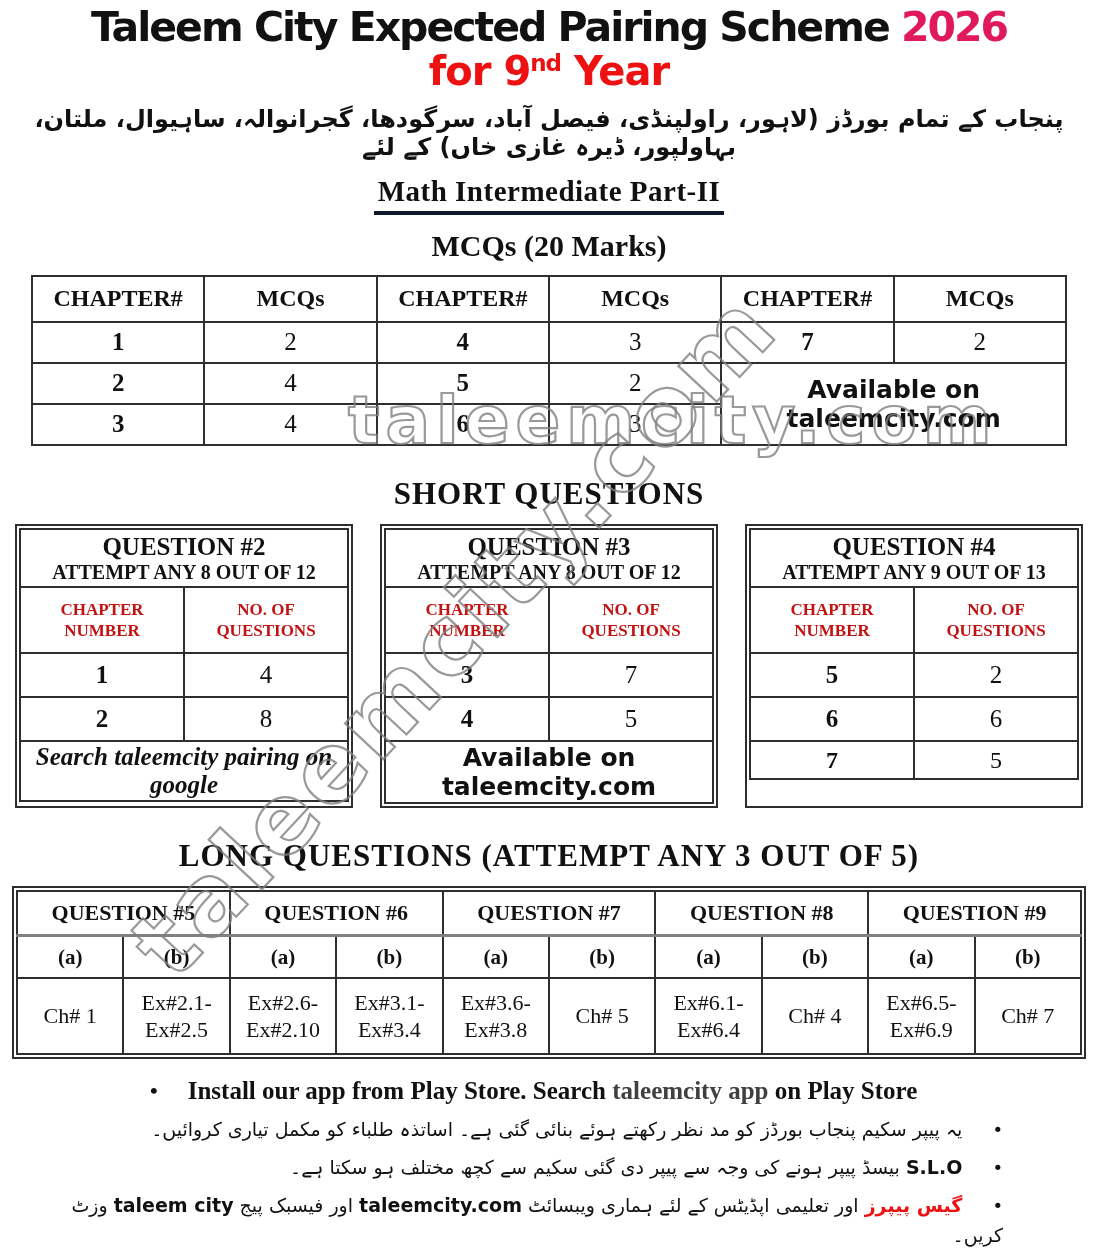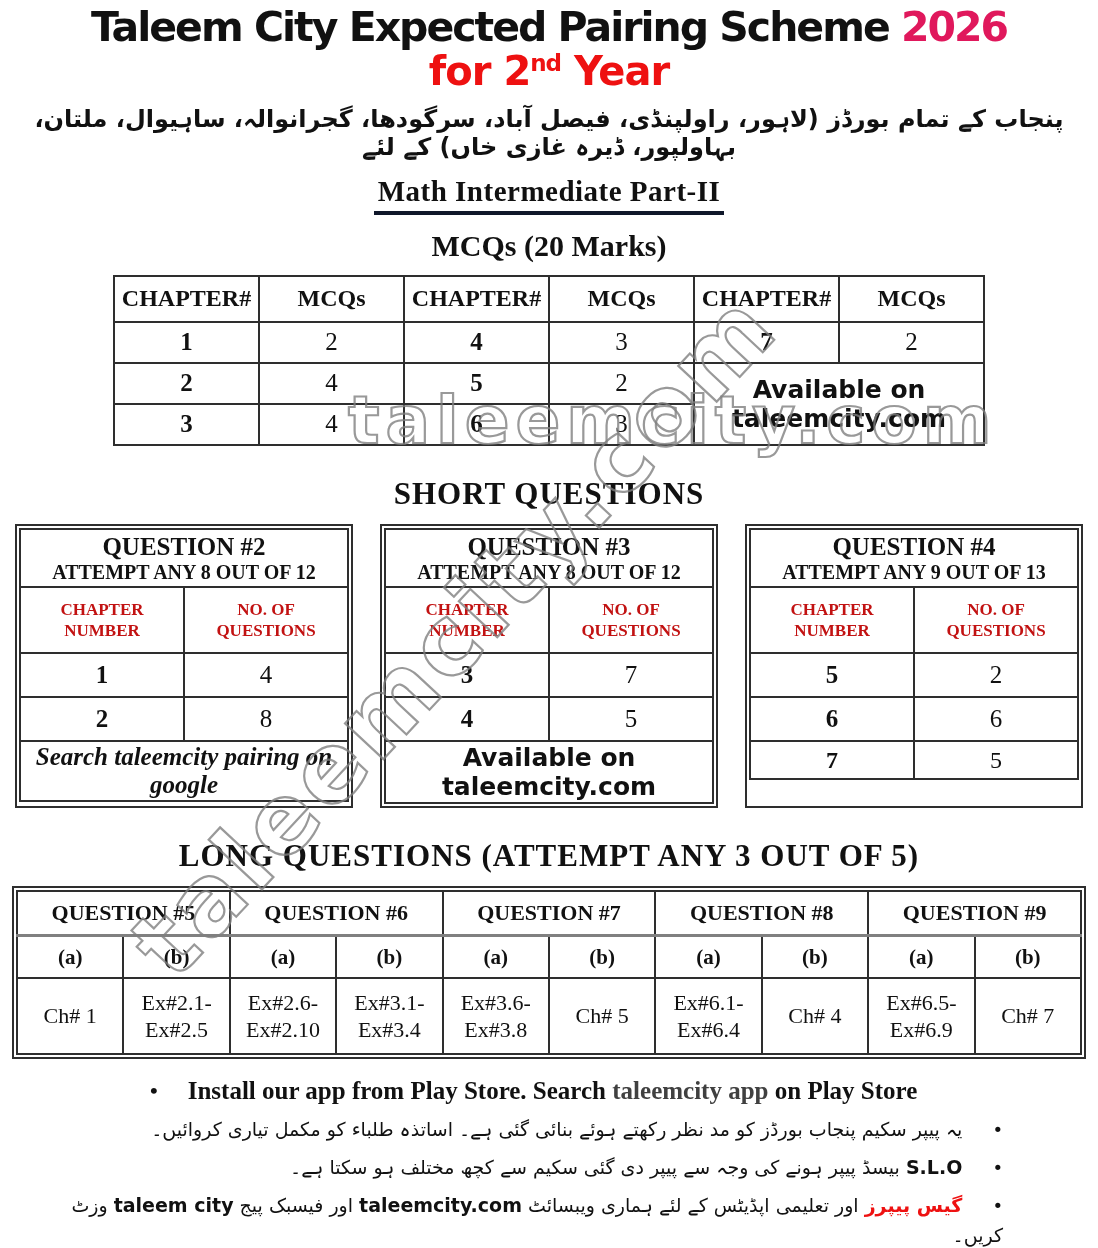--- a/index.html
+++ b/index.html
@@ -14,21 +14,21 @@
             font-size:40px;color:#EE1111;line-height:1.0;margin-top:2px;letter-spacing:-1px;}
   .subtitle sup{font-size:23px;}
   .urdu-top{direction:rtl;text-align:center;margin-top:14px;font-size:24px;font-weight:bold;
             font-family:"DejaVu Sans",sans-serif;}
   .doc-title-wrap{text-align:center;margin-top:14px;}
   .doc-title{display:inline-block;font-size:29px;font-weight:bold;letter-spacing:.5px;
              border-bottom:4px solid #0f172a;padding:0 4px 3px;}
   .mcq-heading{text-align:center;font-size:30px;font-weight:bold;margin-top:14px;}
 
   
-  .mcq-table{width:872px;margin:12px auto 0;border-collapse:collapse;table-layout:fixed;}
+  .mcq-table{width:1036px;margin:12px auto 0;border-collapse:collapse;table-layout:fixed;}
   .mcq-table th,.mcq-table td{border:2px solid #2e2e2e;text-align:center;vertical-align:middle;}
   .mcq-table th{font-size:24px;height:42px;}
   .mcq-table td{font-size:25px;height:37px;}
   .chn{font-weight:bold;}
   .mcq-note{font-family:"DejaVu Sans",sans-serif;font-weight:800;font-size:22px;}
 
   .sec-heading{text-align:center;font-size:31px;font-weight:bold;margin-top:30px;letter-spacing:1px;}
 
   
   .short-flex{display:flex;justify-content:space-between;margin:12px 15px 0;}
@@ -73,21 +73,21 @@
 </head>
 <body>
 
 <div class="page">
 
   <div class="wm wm-h">taleemcity.com</div>
   <div class="wm wm-d">taleemcity.com</div>
 
   <div class="title"><span>Taleem City Expected Pairing Scheme </span><span class="year">2026</span></div>
 
-  <div class="subtitle"><span>for 2</span><sup>nd</sup><span> Year</span></div>
+  <div class="subtitle"><span>for 9</span><sup>nd</sup><span> Year</span></div>
 
   <div class="urdu-top">پنجاب کے تمام بورڈز (لاہور، راولپنڈی، فیصل آباد، سرگودھا، گجرانوالہ، ساہیوال، ملتان، بہاولپور، ڈیرہ غازی خاں) کے لئے</div>
 
   <div class="doc-title-wrap">
     <span class="doc-title">Math Intermediate Part-II</span>
   </div>
 
   <div class="mcq-heading">MCQs (20 Marks)</div>
 
   <table class="mcq-table">

